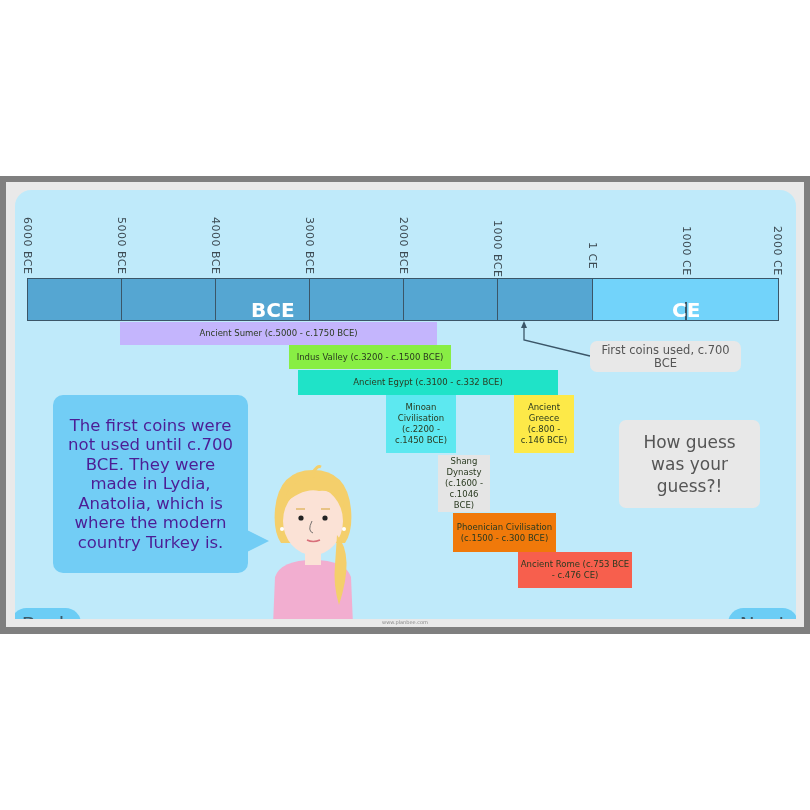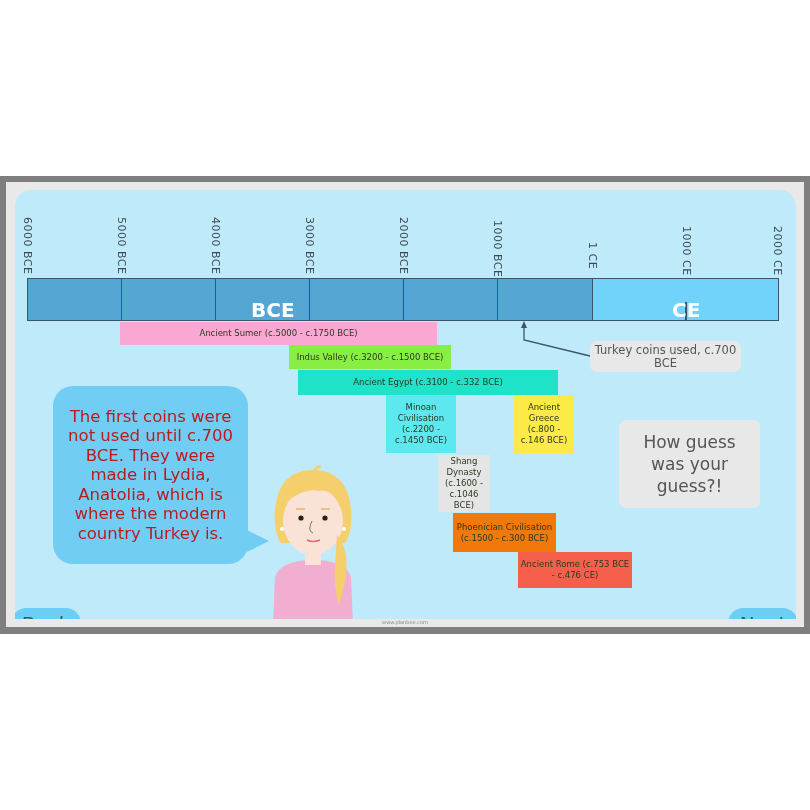--- a/index.html
+++ b/index.html
@@ -21,22 +21,22 @@
   .seg.bce { background:#55a6d2; }
   .seg.ce { background:#72d3fa; }
   .seg:last-child { border-right:none; }
   .era { position:absolute; top:108px; color:#ffffff; font-weight:bold; font-size:20px; }
   .ce-tick { position:absolute; left:670px; top:112px; width:1.5px; height:19px; background:#3b5668; }
   
   .civ { position:absolute; display:flex; align-items:center; justify-content:center; text-align:center;
          font-size:8.5px; color:#2a3a20; line-height:11px; box-sizing:border-box; padding:1px; }
   
   .callout { position:absolute; background:#e8e8e8; border-radius:7px; color:#555; text-align:center; }
-  .speech { position:absolute; left:38px; top:196px; width:195px; height:178px; background:#72cdf5;
-            border-radius:20px; color:#b91c1c; font-size:16.5px; line-height:19.5px; text-align:center;
+  .speech { position:absolute; left:38px; top:205px; width:195px; height:178px; background:#72cdf5;
+            border-radius:10px; color:#4c1d95; font-size:16.5px; line-height:19.5px; text-align:center;
             display:flex; align-items:center; justify-content:center; }
   .speech-tail { position:absolute; left:232px; top:340px; width:0; height:0;
                  border-top:11px solid transparent; border-bottom:11px solid transparent;
                  border-left:22px solid #72cdf5; }
   .nav-btn { position:absolute; top:418px; height:31px; background:#6ccdf5; border-radius:16px;
              color:#3a5a6a; font-size:20px; display:flex; align-items:center; justify-content:center; cursor:pointer; }
 </style>
 </head>
 <body>
 
@@ -60,34 +60,34 @@
         <div class="seg bce" style="width:94px;"></div>
         <div class="seg bce" style="width:94px;"></div>
         <div class="seg bce" style="width:94px;"></div>
         <div class="seg bce" style="width:95px;"></div>
         <div class="seg ce" style="flex:1;"></div>
       </div>
       <div class="ce-tick"></div>
       <div class="era" style="left:236px;">BCE</div>
       <div class="era" style="left:657px;">CE</div>
 
-      <div class="civ" style="left:105px;top:132px;width:317px;height:23px;background:#f9a8d4;">Ancient Sumer (c.5000 - c.1750 BCE)</div>
+      <div class="civ" style="left:105px;top:132px;width:317px;height:23px;background:#c4b5fd;">Ancient Sumer (c.5000 - c.1750 BCE)</div>
       <div class="civ" style="left:274px;top:155px;width:162px;height:24px;background:#88ee44;">Indus Valley (c.3200 - c.1500 BCE)</div>
       <div class="civ" style="left:283px;top:180px;width:260px;height:25px;background:#1fe3c8;">Ancient Egypt (c.3100 - c.332 BCE)</div>
       <div class="civ" style="left:371px;top:205px;width:70px;height:58px;background:#5de8f0;">Minoan Civilisation (c.2200 - c.1450 BCE)</div>
       <div class="civ" style="left:499px;top:205px;width:60px;height:58px;background:#fde948;">Ancient Greece (c.800 - c.146 BCE)</div>
       <div class="civ" style="left:423px;top:265px;width:52px;height:57px;background:#e5e5e5;">Shang Dynasty (c.1600 - c.1046 BCE)</div>
       <div class="civ" style="left:438px;top:323px;width:103px;height:39px;background:#f0790a;">Phoenician Civilisation (c.1500 - c.300 BCE)</div>
       <div class="civ" style="left:503px;top:362px;width:114px;height:36px;background:#f75f4d;">Ancient Rome (c.753 BCE - c.476 CE)</div>
 
       <svg style="position:absolute;left:0;top:0;" width="781" height="429">
         <polyline points="509,134 509,150 575,166" fill="none" stroke="#3b5668" stroke-width="1.3"></polyline>
         <polygon points="509,131 506,138 512,138" fill="#3b5668"></polygon>
       </svg>
-      <div class="callout" style="left:575px;top:151px;width:151px;height:31px;font-size:11.5px;line-height:13px;display:flex;align-items:center;justify-content:center;">Turkey coins used, c.700 BCE</div>
+      <div class="callout" style="left:575px;top:151px;width:151px;height:31px;font-size:11.5px;line-height:13px;display:flex;align-items:center;justify-content:center;">First coins used, c.700 BCE</div>
 
       <div class="callout" style="left:604px;top:230px;width:141px;height:88px;font-size:17px;line-height:22px;display:flex;align-items:center;justify-content:center;padding:0 6px;box-sizing:border-box;">How guess was your guess?!</div>
 
       <div class="speech">
         <span style="padding:0 8px;">The first coins were not used until c.700 BCE. They were made in Lydia, Anatolia, which is where the modern country Turkey is.</span>
       </div>
       <div class="speech-tail"></div>
 
       <svg style="position:absolute;left:248px;top:275px;" width="100" height="160" viewBox="0 0 100 160">
         <path d="M10,160 L12,112 Q18,95 50,95 Q82,95 88,112 L90,160 Z" fill="#f2aed0"></path>

